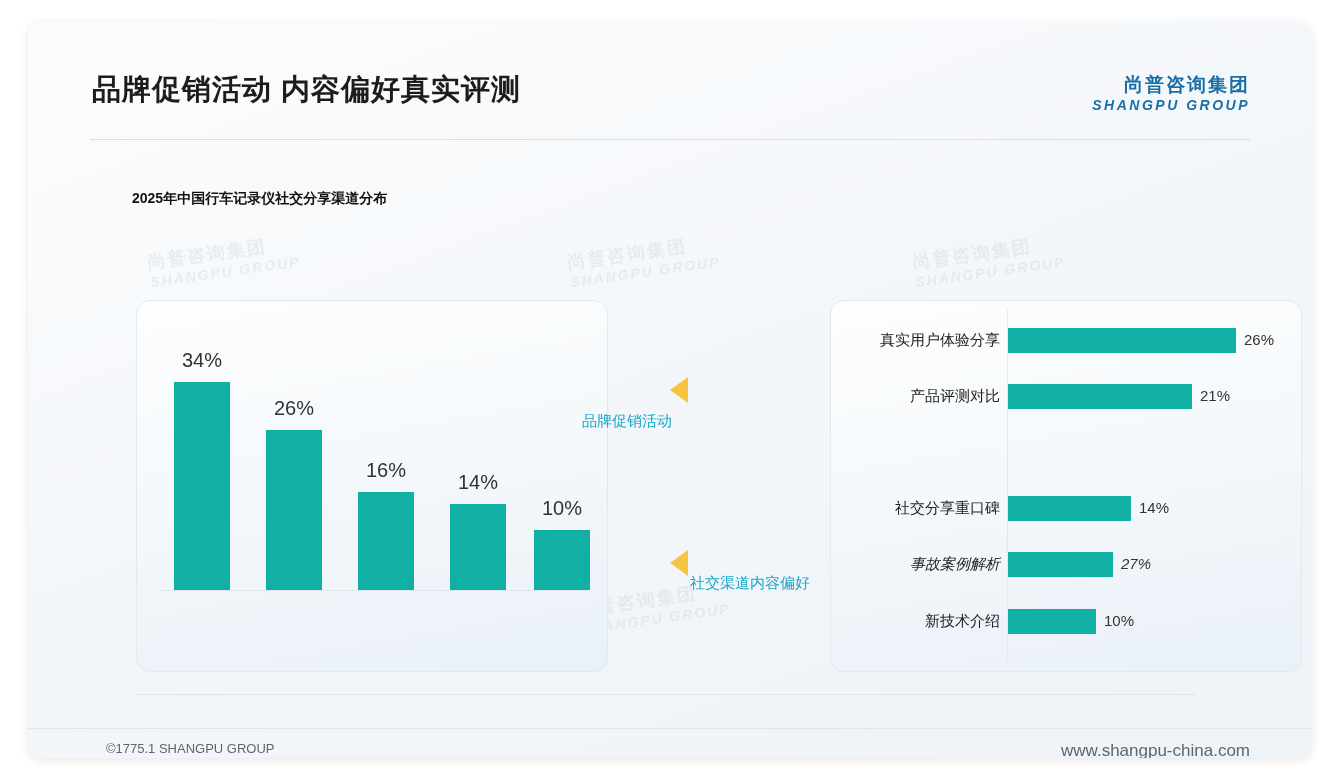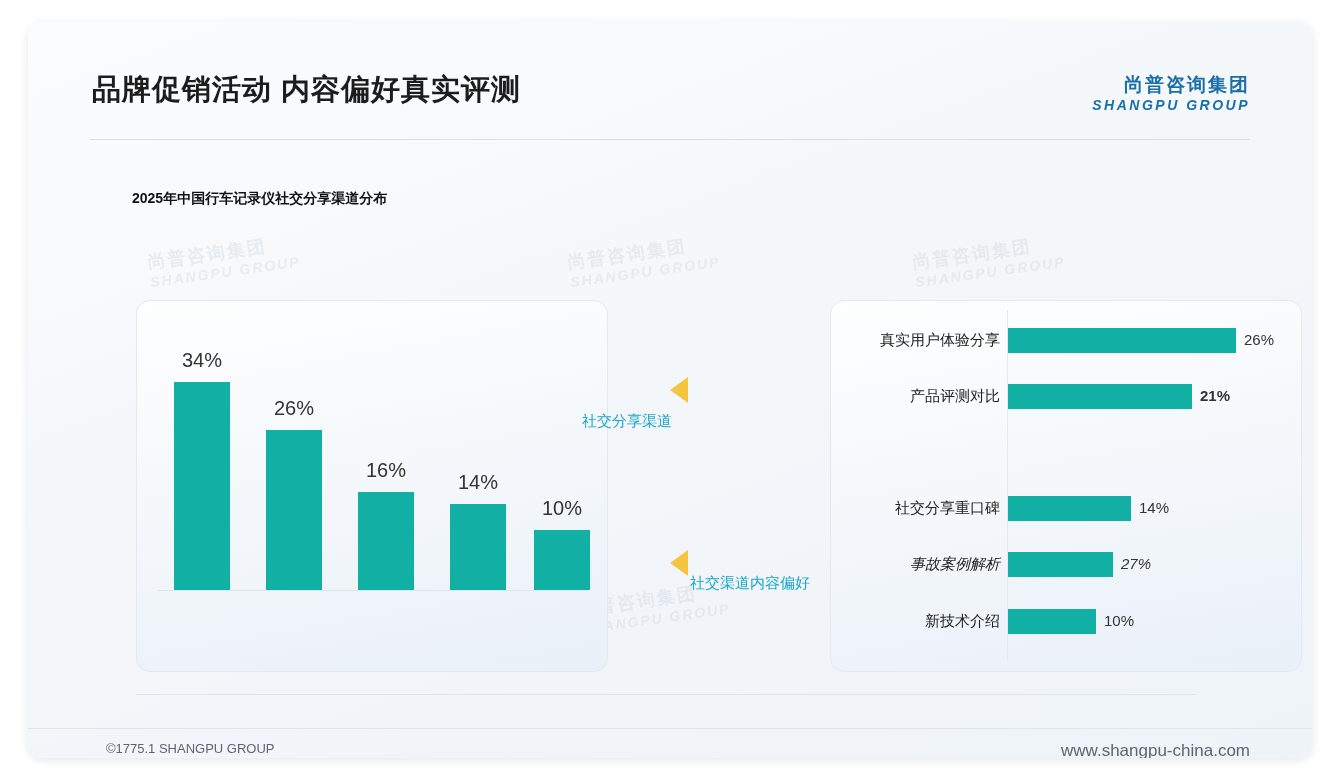--- a/index.html
+++ b/index.html
@@ -320,42 +320,42 @@
 
     <div class="bar-col" style="left:398px;">
       <div class="bar-val" style="bottom:70px;">10%</div>
       <div class="bar-rect" style="height:60px;"></div>
 
     </div>
   </div>
 
   <div class="mid-marker" style="left:642px; top:355px;">
     <div class="tri"></div>
-    <div class="mid-label" style="left:-88px; top:35px;">社交分享渠道</div>
+    <div class="mid-label" style="left:-88px; top:35px;">品牌促销活动</div>
   </div>
   <div class="mid-marker" style="left:642px; top:528px;">
     <div class="tri"></div>
     <div class="mid-label" style="left:20px; top:24px;">社交渠道内容偏好</div>
   </div>
 
   <div class="panel panel-right"></div>
 
   <div class="hbars">
     <div class="hbar-axis"></div>
 
     <div class="hrow" style="top:24px;">
       <div class="hrow-label">真实用户体验分享</div>
       <div class="hrow-bar" style="width:228px;"></div>
       <div class="hrow-val" style="left:414px;">26%</div>
     </div>
 
     <div class="hrow" style="top:80px;">
       <div class="hrow-label">产品评测对比</div>
       <div class="hrow-bar" style="width:184px;"></div>
-      <div class="hrow-val" style="left:370px;font-weight:bold;">21%</div>
+      <div class="hrow-val" style="left:370px;">21%</div>
     </div>
 
 
     <div class="hrow" style="top:192px;">
       <div class="hrow-label">社交分享重口碑</div>
       <div class="hrow-bar" style="width:123px;"></div>
       <div class="hrow-val" style="left:309px;">14%</div>
     </div>
 
     <div class="hrow" style="top:248px;font-style:italic;">

